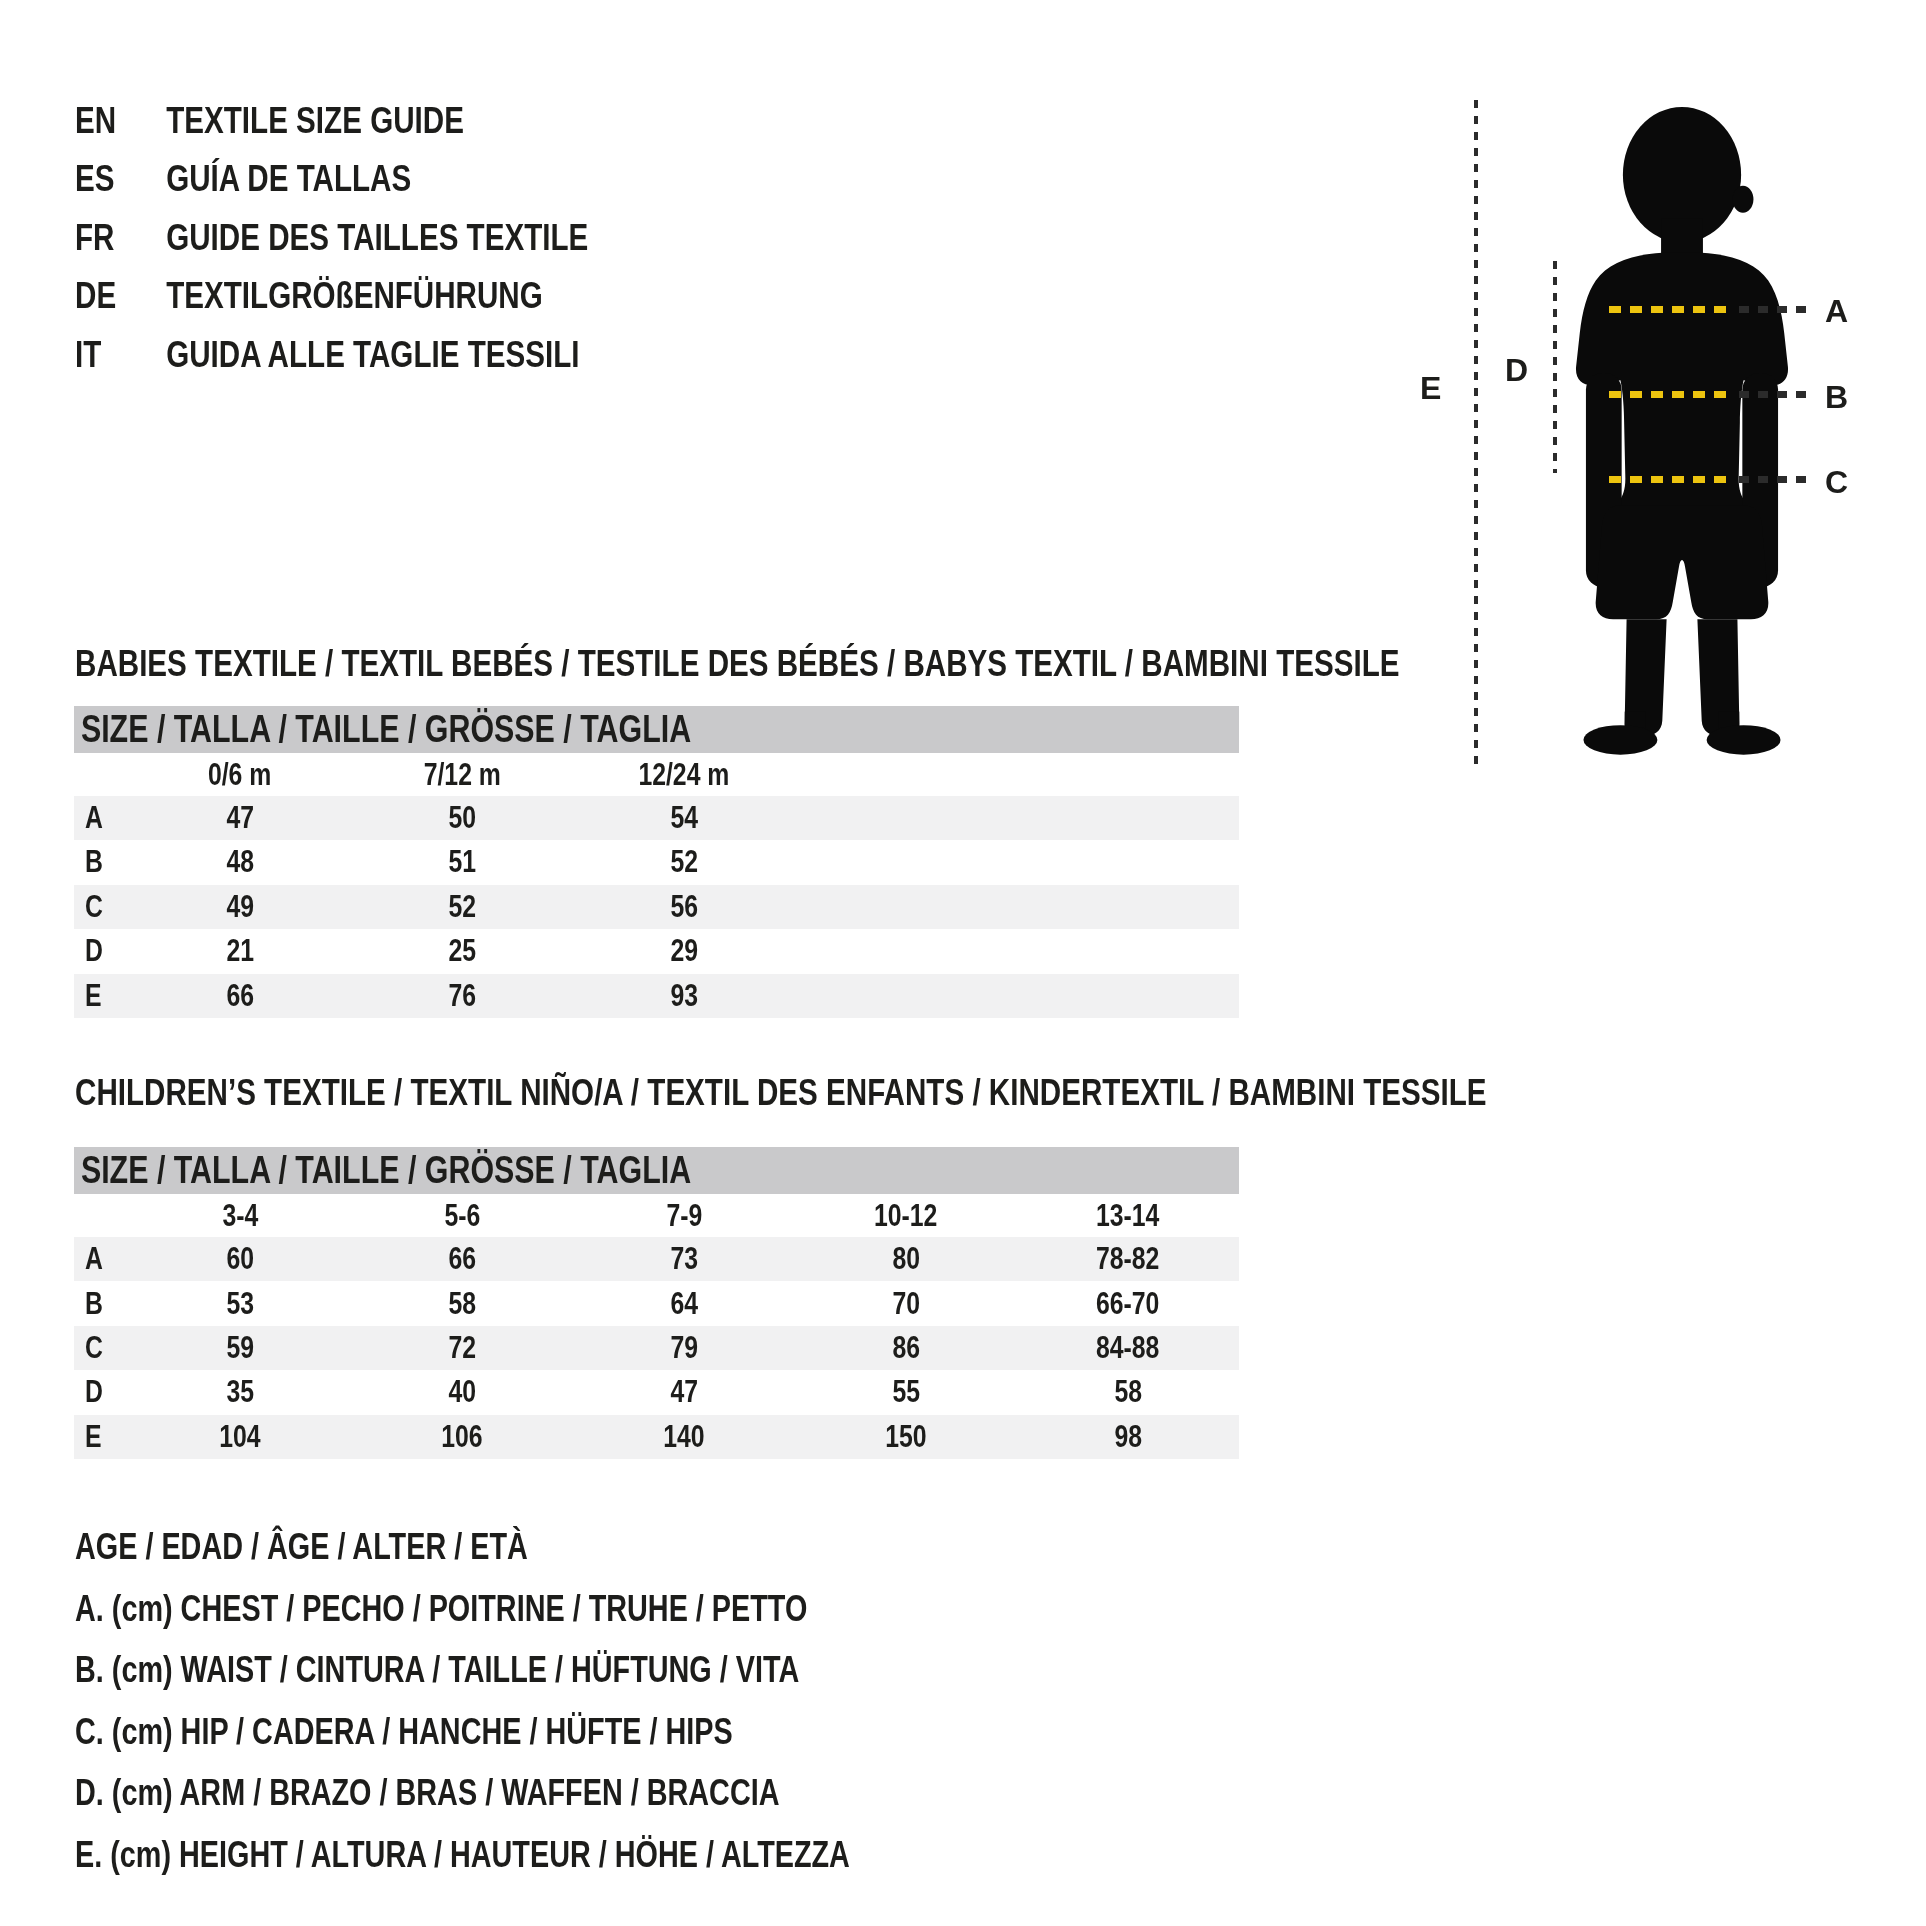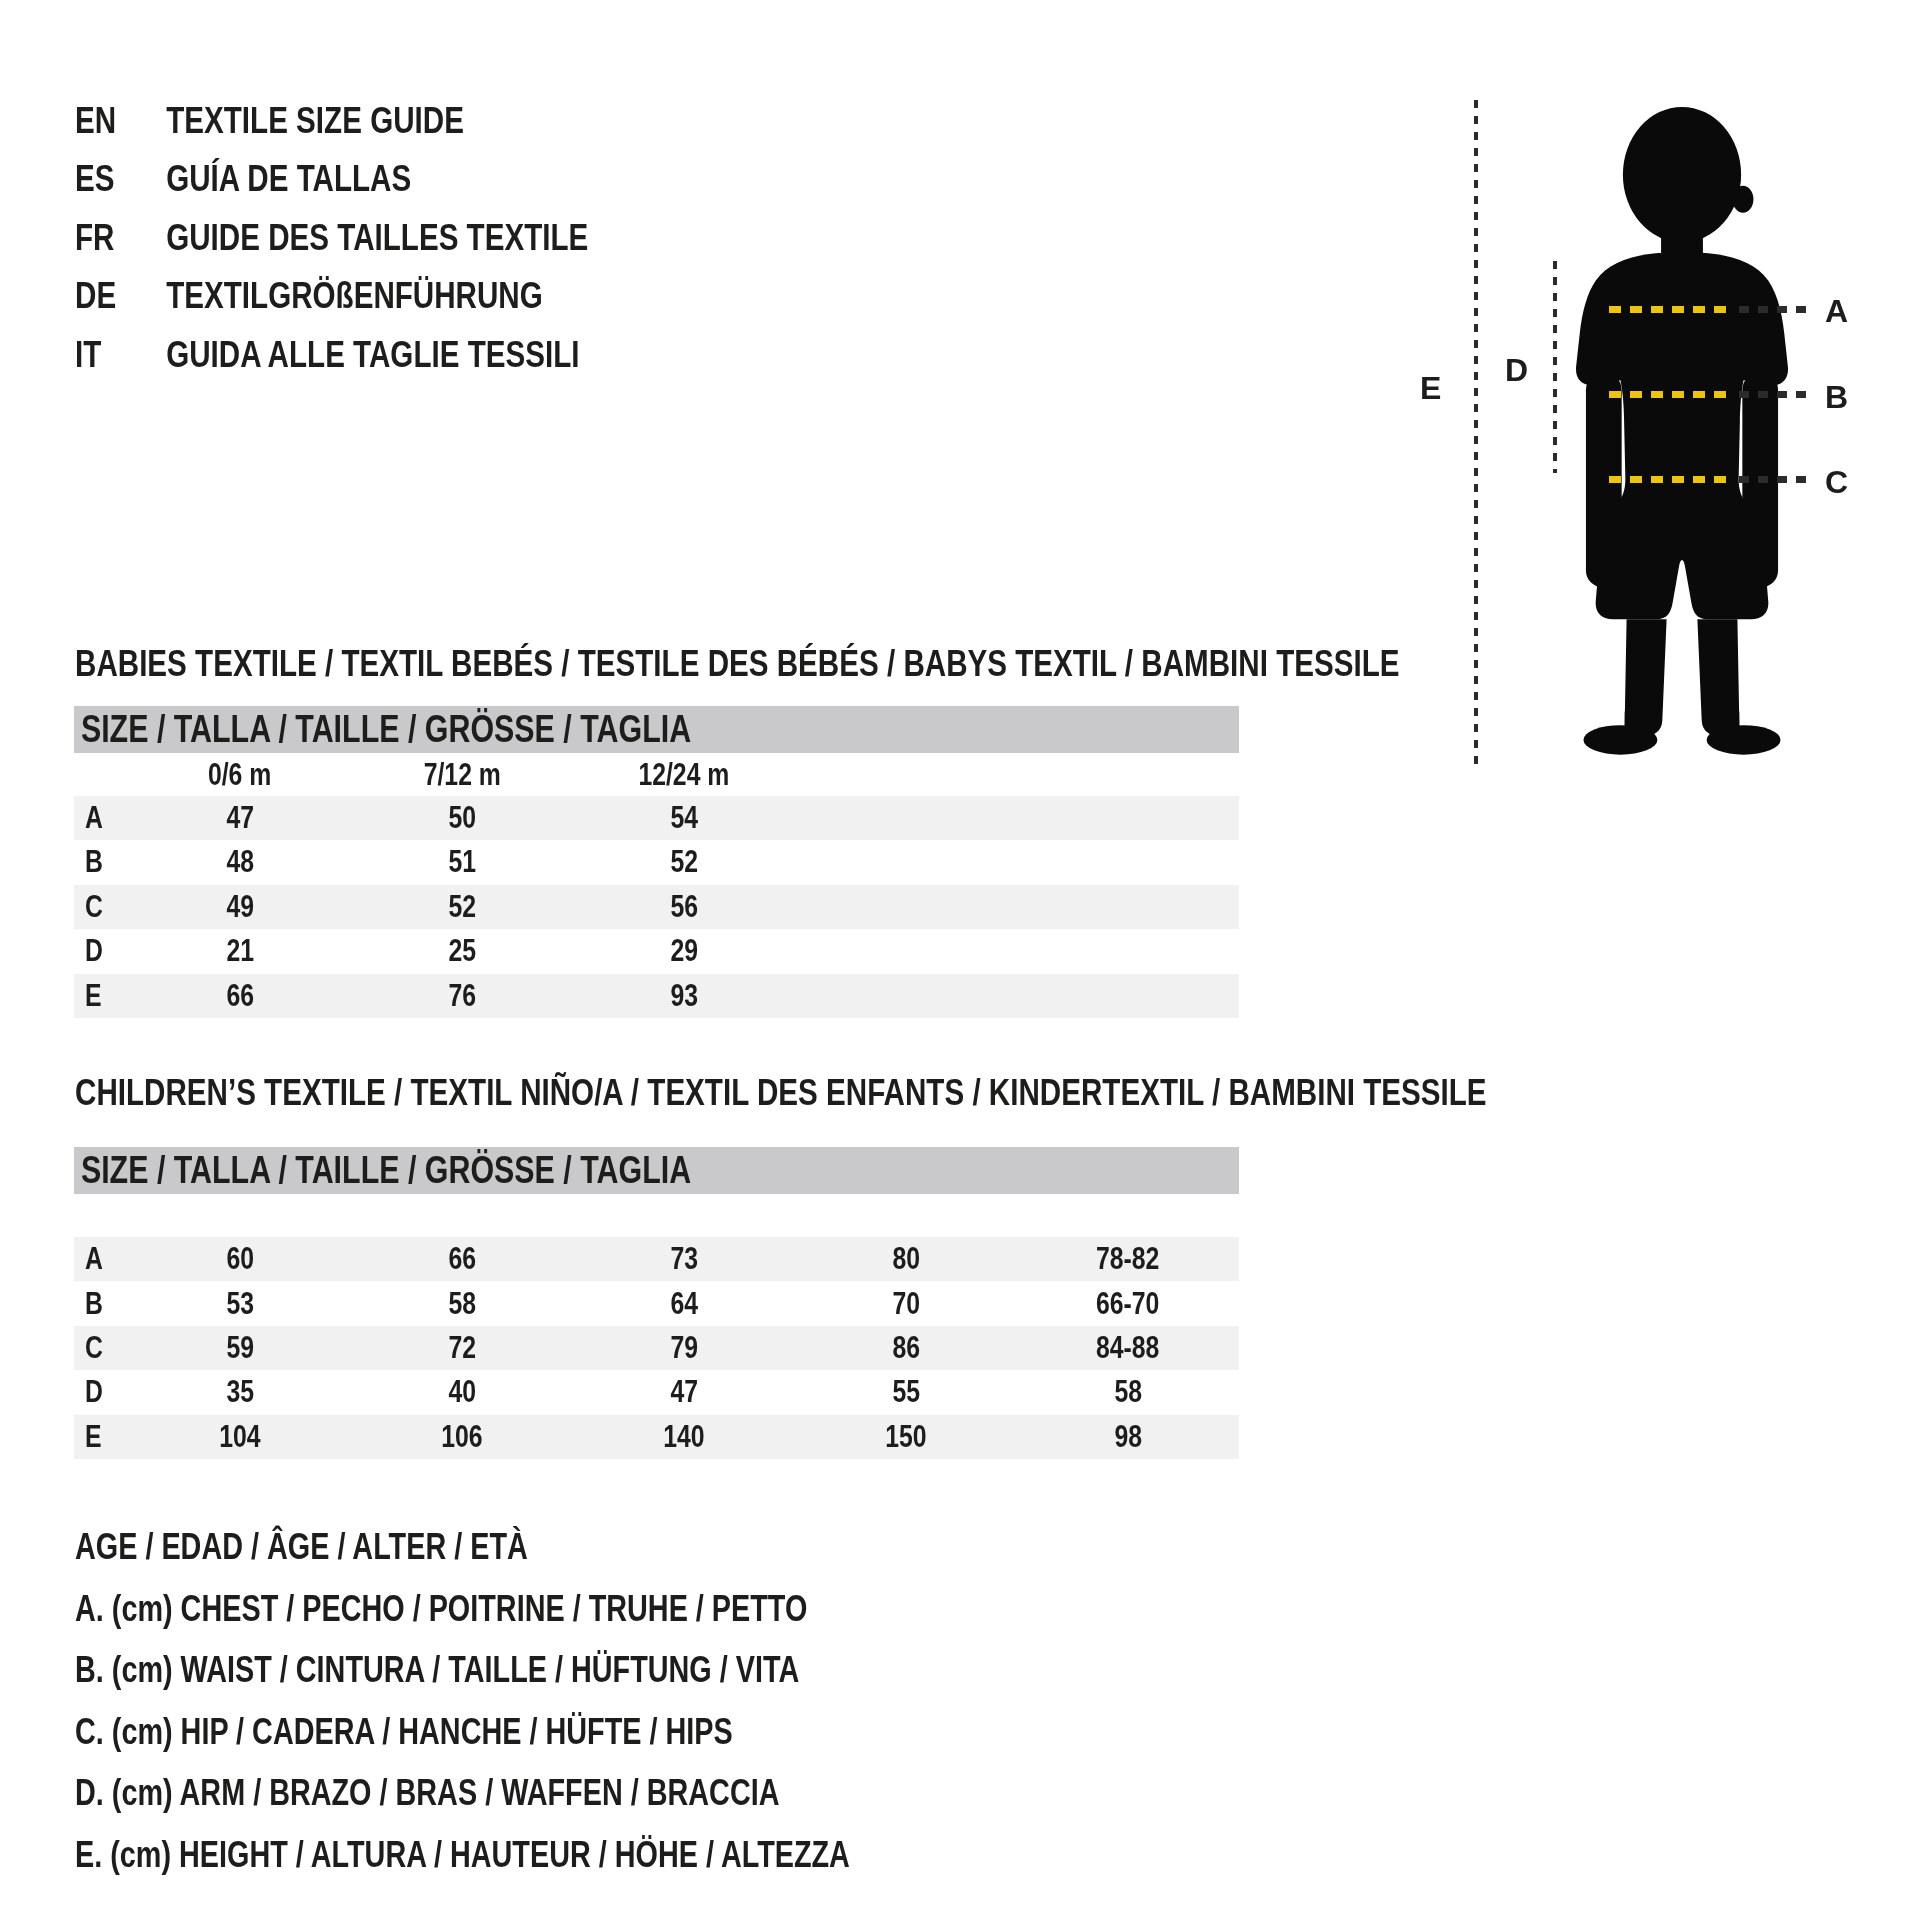--- a/index.html
+++ b/index.html
@@ -216,20 +216,38 @@
       </span>
     <span class="tcell">
         <span class="cxc">93</span>
       </span>
   </div>
 
   <div class="sec-heading chi-heading">CHILDREN’S TEXTILE / TEXTIL NIÑO/A / TEXTIL DES ENFANTS / KINDERTEXTIL / BAMBINI TESSILE</div>
   <div class="size-bar chi-bar">
     <span class="cx">SIZE / TALLA / TAILLE / GRÖSSE / TAGLIA</span>
   </div>
+  <div class="thead grid5 chi-head">
+    <span class="tlabel"></span>
+    <span class="tcell">
+        <span class="cxc">3-4</span>
+      </span>
+    <span class="tcell">
+        <span class="cxc">5-6</span>
+      </span>
+    <span class="tcell">
+        <span class="cxc">7-9</span>
+      </span>
+    <span class="tcell">
+        <span class="cxc">10-12</span>
+      </span>
+    <span class="tcell">
+        <span class="cxc">13-14</span>
+      </span>
+  </div>
   <div class="trow grid5 zebra chi-r0">
     <span class="tlabel">
         <span class="cx">A</span>
       </span>
     <span class="tcell">
         <span class="cxc">60</span>
       </span>
     <span class="tcell">
         <span class="cxc">66</span>
       </span>

